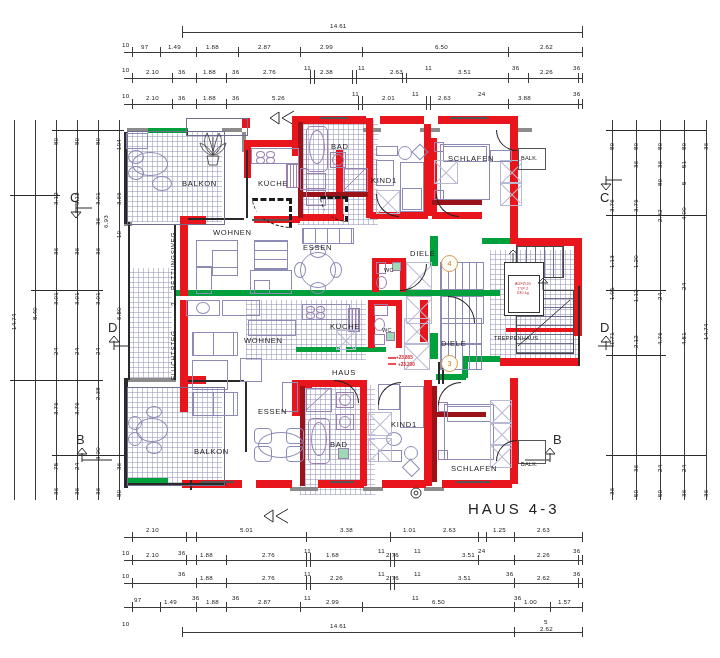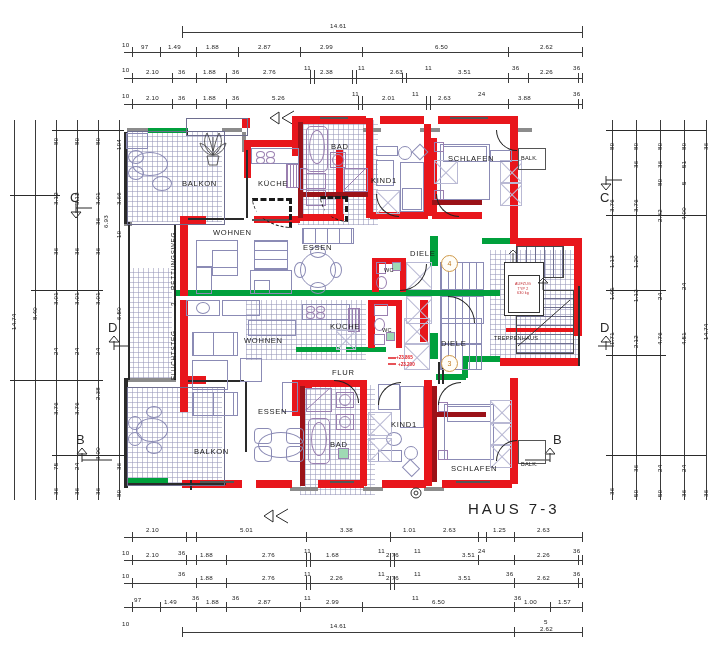--- a/index.html
+++ b/index.html
@@ -651,21 +651,21 @@
     <div class="label" style="left:371px;top:176px;">KIND1</div>
     <div class="label" style="left:448px;top:154px;">SCHLAFEN</div>
     <div class="label small" style="left:521px;top:155px;">BALK.</div>
     <div class="label" style="left:213px;top:228px;">WOHNEN</div>
     <div class="label" style="left:303px;top:243px;">ESSEN</div>
     <div class="label" style="left:410px;top:249px;">DIELE</div>
     <div class="label small" style="left:384px;top:267px;">WC</div>
 
     <div class="label" style="left:244px;top:336px;">WOHNEN</div>
     <div class="label" style="left:330px;top:322px;">KÜCHE</div>
-    <div class="label" style="left:332px;top:368px;">FLUR</div>
+    <div class="label" style="left:332px;top:368px;">HAUS</div>
     <div class="label" style="left:258px;top:407px;">ESSEN</div>
     <div class="label" style="left:194px;top:447px;">BALKON</div>
     <div class="label" style="left:330px;top:440px;">BAD</div>
     <div class="label" style="left:391px;top:420px;">KIND1</div>
     <div class="label" style="left:451px;top:464px;">SCHLAFEN</div>
     <div class="label small" style="left:521px;top:461px;">BALK.</div>
     <div class="label" style="left:441px;top:339px;">DIELE</div>
     <div class="label small" style="left:382px;top:327px;">WC</div>
 
     <div class="label small" style="left:494px;top:335px;">TREPPENHAUS</div>
@@ -682,21 +682,21 @@
     <svg width="12" height="14" style="position:absolute;left:388px;top:354px;">
       <path d="M0 4 L8 4 M0 10 L8 10" stroke="#e01b22" stroke-width="1.4"></path>
     </svg>
 
     <svg width="12" height="12" style="position:absolute;left:410px;top:487px;">
       <circle cx="6" cy="6" r="5" fill="none" stroke="#333" stroke-width="1"></circle>
       <circle cx="6" cy="6" r="2" fill="none" stroke="#333" stroke-width="1"></circle>
     </svg>
   </div>
 
-  <div class="title" style="left:468px;top:500px;">HAUS 7-3</div>
+  <div class="title" style="left:468px;top:500px;">HAUS 4-3</div>
 
   <div>
     <svg width="34" height="20" style="position:absolute;left:262px;top:506px;">
       <path d="M2 10 L11 4 L11 16 Z" fill="none" stroke="#2a2a2a" stroke-width="1"></path>
       <path d="M14 10 L26 3 M14 10 L26 17" fill="none" stroke="#2a2a2a" stroke-width="1"></path>
     </svg>
   </div>
 
   <div>
 

